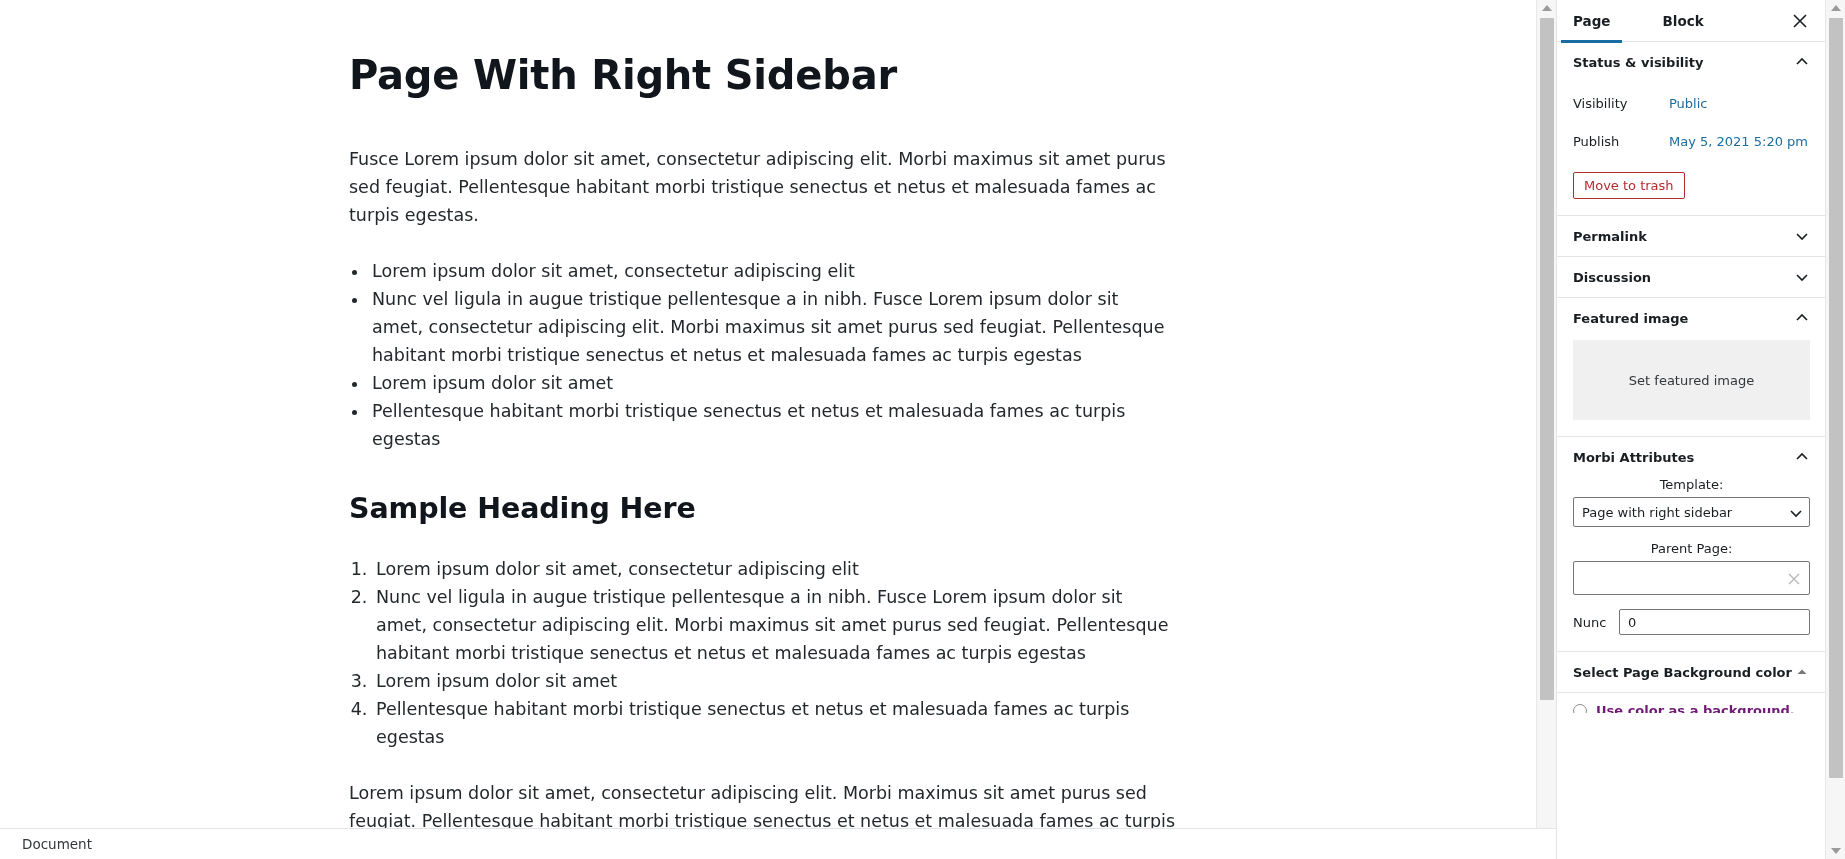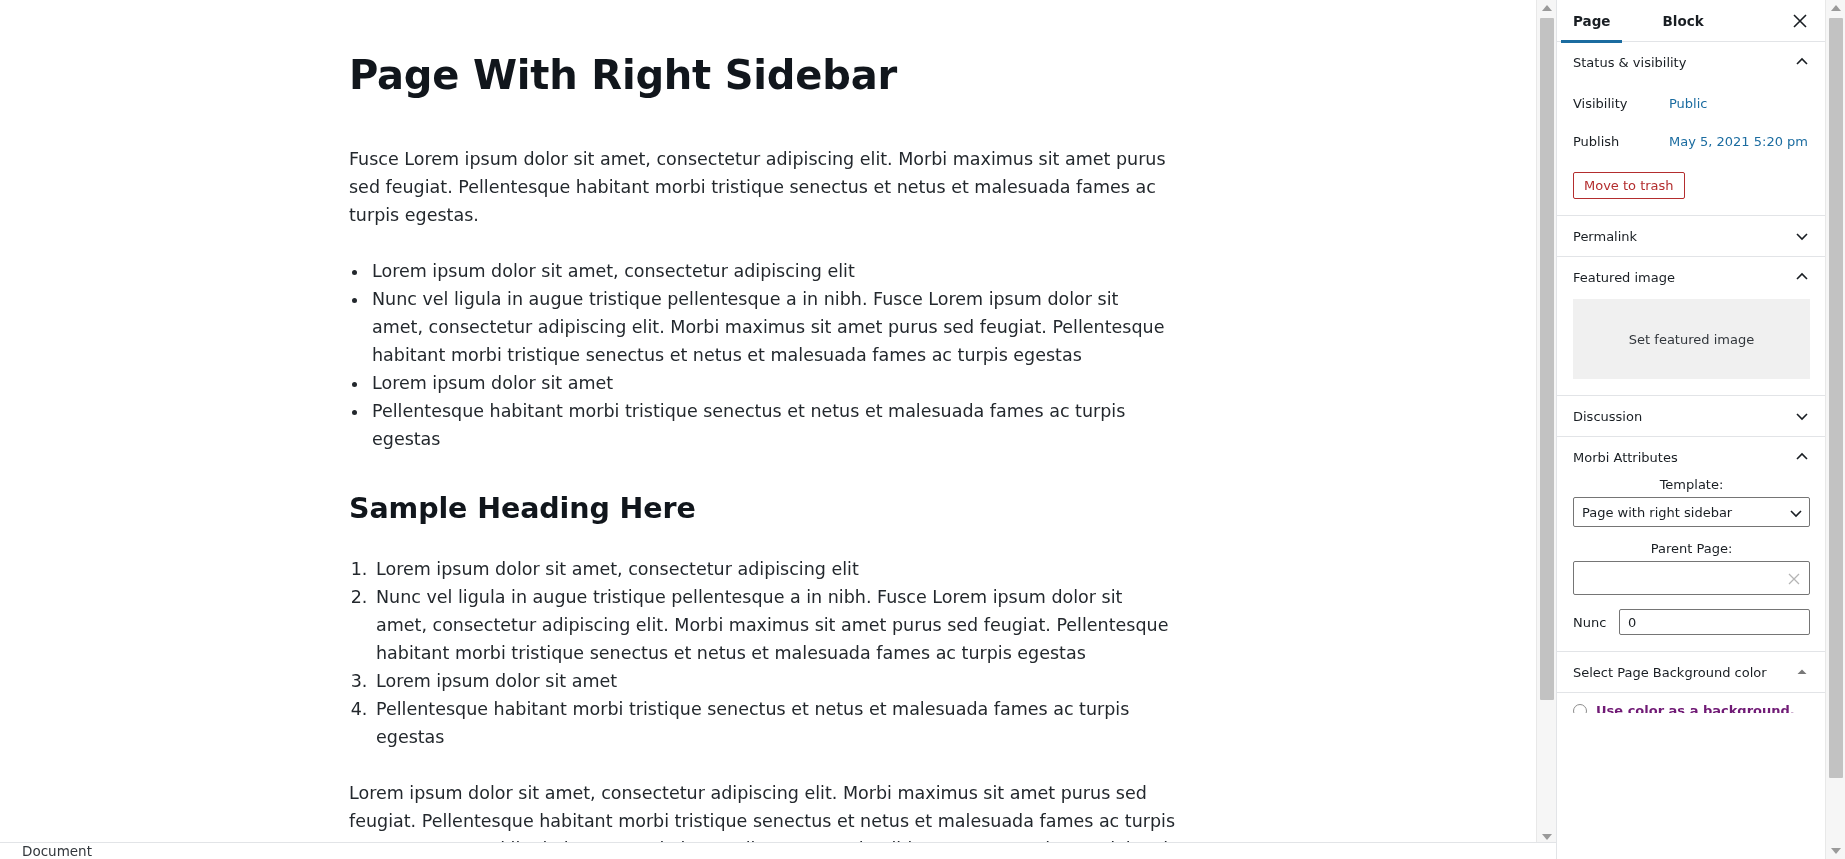--- a/index.html
+++ b/index.html
@@ -119,21 +119,21 @@
     width: 14px;
     background: #c2c2c2;
     border-radius: 1px;
   }
   .editor-scrollbar .sb-thumb { top: 18px; height: 682px; }
 
   
   .statusbar-strip {
     position: absolute;
     left: 0; bottom: 0;
-    width: 1556px; height: 17px;
+    width: 1556px; height: 31px;
     background: #ffffff;
     border-top: 1px solid #e2e4e7;
     display: flex; align-items: center;
   }
   .statusbar-strip span {
     margin-left: 22px;
     font-size: 13.5px;
     color: #32373c;
   }
 
@@ -193,21 +193,21 @@
   .panel { border-bottom: 1px solid #e2e4e7; }
   .panel-header {
     height: 40px;
     display: flex;
     align-items: center;
     padding: 0 16px;
     cursor: pointer;
   }
   .panel-title {
     font-size: 13px;
-    font-weight: 400;
+    font-weight: 700;
     color: #191e23;
   }
   .panel-chevron {
     margin-left: auto;
     width: 16px; height: 16px;
     display: flex; align-items: center; justify-content: center;
     color: #191e23;
   }
   .panel-body { padding: 0 16px 16px 16px; }
 
@@ -448,40 +448,40 @@
           <span class="panel-chevron">
             <svg width="14" height="14" viewBox="0 0 14 14">
                 <path d="M2 5 L7 10 L12 5" stroke="#191e23" stroke-width="1.6" fill="none"></path>
               </svg>
           </span>
         </div>
       </div>
 
       <div class="panel">
         <div class="panel-header">
+          <span class="panel-title">Discussion</span>
+          <span class="panel-chevron">
+            <svg width="14" height="14" viewBox="0 0 14 14">
+                <path d="M2 5 L7 10 L12 5" stroke="#191e23" stroke-width="1.6" fill="none"></path>
+              </svg>
+          </span>
+        </div>
+      </div>
+
+      <div class="panel">
+        <div class="panel-header">
           <span class="panel-title">Featured image</span>
           <span class="panel-chevron">
             <svg width="14" height="14" viewBox="0 0 14 14">
                 <path d="M2 9 L7 4 L12 9" stroke="#191e23" stroke-width="1.6" fill="none"></path>
               </svg>
           </span>
         </div>
         <div class="panel-body">
           <div class="featured-box">Set featured image</div>
-        </div>
-      </div>
-
-      <div class="panel">
-        <div class="panel-header">
-          <span class="panel-title">Discussion</span>
-          <span class="panel-chevron">
-            <svg width="14" height="14" viewBox="0 0 14 14">
-                <path d="M2 5 L7 10 L12 5" stroke="#191e23" stroke-width="1.6" fill="none"></path>
-              </svg>
-          </span>
         </div>
       </div>
 
       <div class="panel">
         <div class="panel-header">
           <span class="panel-title">Morbi Attributes</span>
           <span class="panel-chevron">
             <svg width="14" height="14" viewBox="0 0 14 14">
                 <path d="M2 9 L7 4 L12 9" stroke="#191e23" stroke-width="1.6" fill="none"></path>
               </svg>

